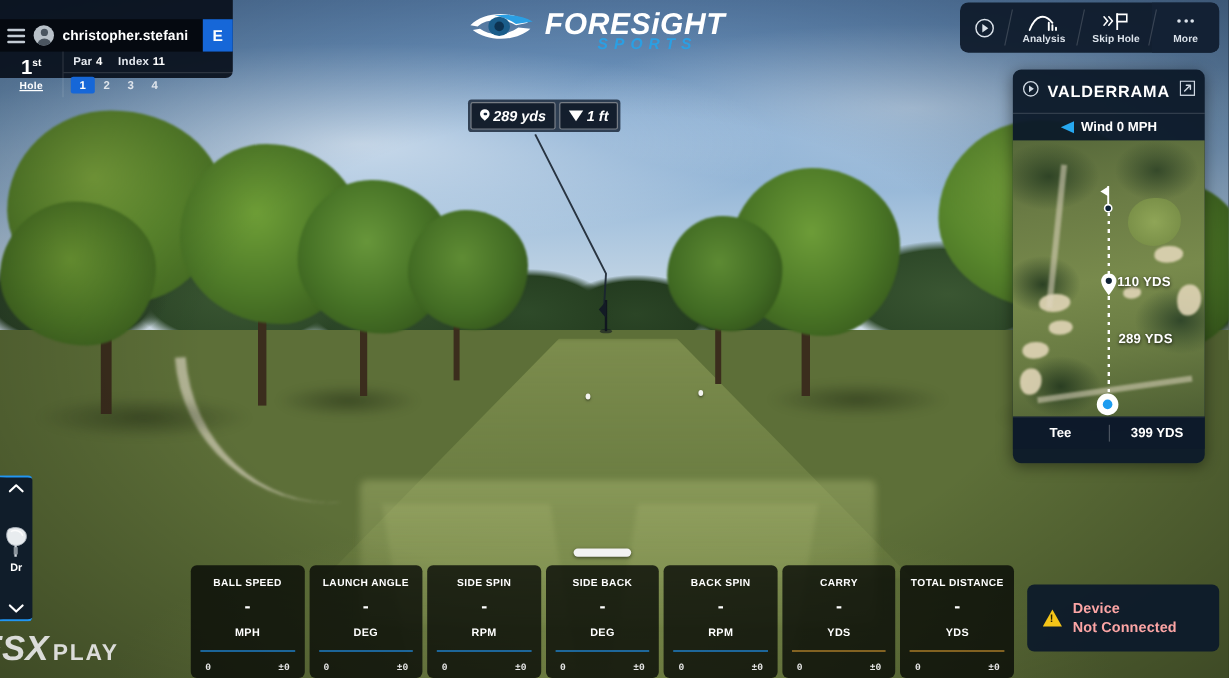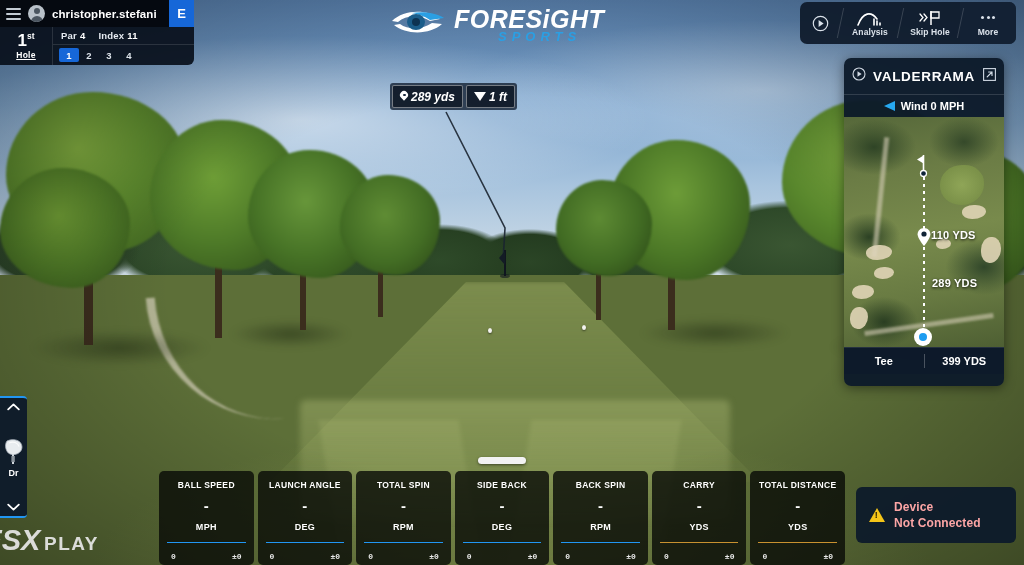--- a/index.html
+++ b/index.html
@@ -87,20 +87,21 @@
   
   .player-panel {
     position:absolute; left:0; top:0; width:194px; height:65px;
     background: rgba(9,16,28,.93);
     border-bottom-right-radius: 6px;
     z-index: 20;
   }
   .player-row {
     display:flex; align-items:center; height:27px; padding-left:6px; gap:7px;
     background: rgba(4,8,14,.9);
+    margin-top: 16px;
   }
   .hamburger { width:15px; height:12px; display:flex; flex-direction:column; justify-content:space-between; cursor:pointer; }
   .hamburger i { display:block; height:2px; background:#c3cbd4; border-radius:1px; }
   .avatar-ic { width:17px; height:17px; border-radius:50%; background:#b9c1c9; position:relative; overflow:hidden; flex:none; }
   .avatar-ic::before { content:""; position:absolute; left:5.5px; top:3px; width:6px; height:6px; border-radius:50%; background:#4b5560; }
   .avatar-ic::after { content:""; position:absolute; left:2.5px; top:10.5px; width:12px; height:9px; border-radius:6px 6px 0 0; background:#4b5560; }
   .player-name {
     font-size:11.5px; color:#fff; font-weight:600; white-space:nowrap;
     overflow:hidden; max-width:105px; letter-spacing:.1px;
   }
@@ -553,21 +554,21 @@
       <div class="stat-title">LAUNCH ANGLE</div>
       <div class="stat-val">-</div>
       <div class="stat-unit">DEG</div>
       <div class="stat-rule" style="background:#2196f3"></div>
       <div class="stat-foot">
         <span>0</span>
           <span>±0</span>
       </div>
     </div>
     <div class="stat-card">
-      <div class="stat-title">TOTAL SPIN</div>
+      <div class="stat-title">SIDE SPIN</div>
       <div class="stat-val">-</div>
       <div class="stat-unit">RPM</div>
       <div class="stat-rule" style="background:#2196f3"></div>
       <div class="stat-foot">
         <span>0</span>
           <span>±0</span>
       </div>
     </div>
     <div class="stat-card">
       <div class="stat-title">SIDE BACK</div>

